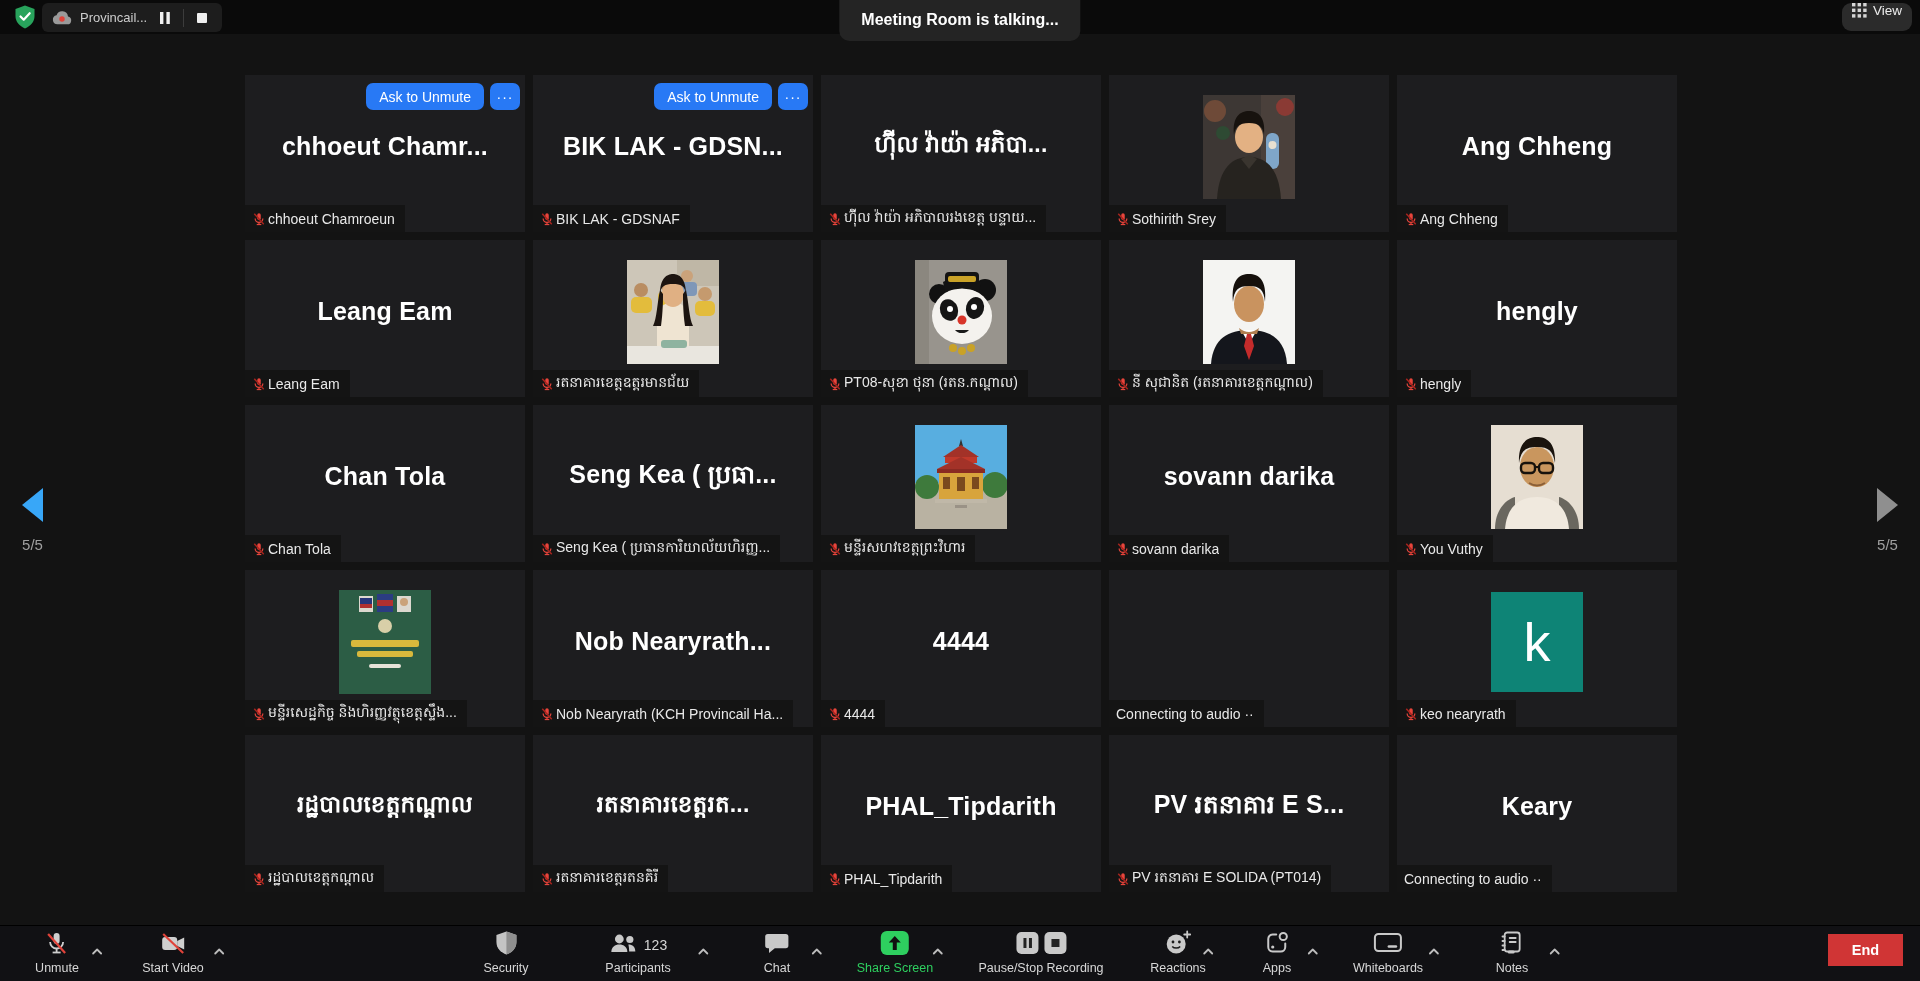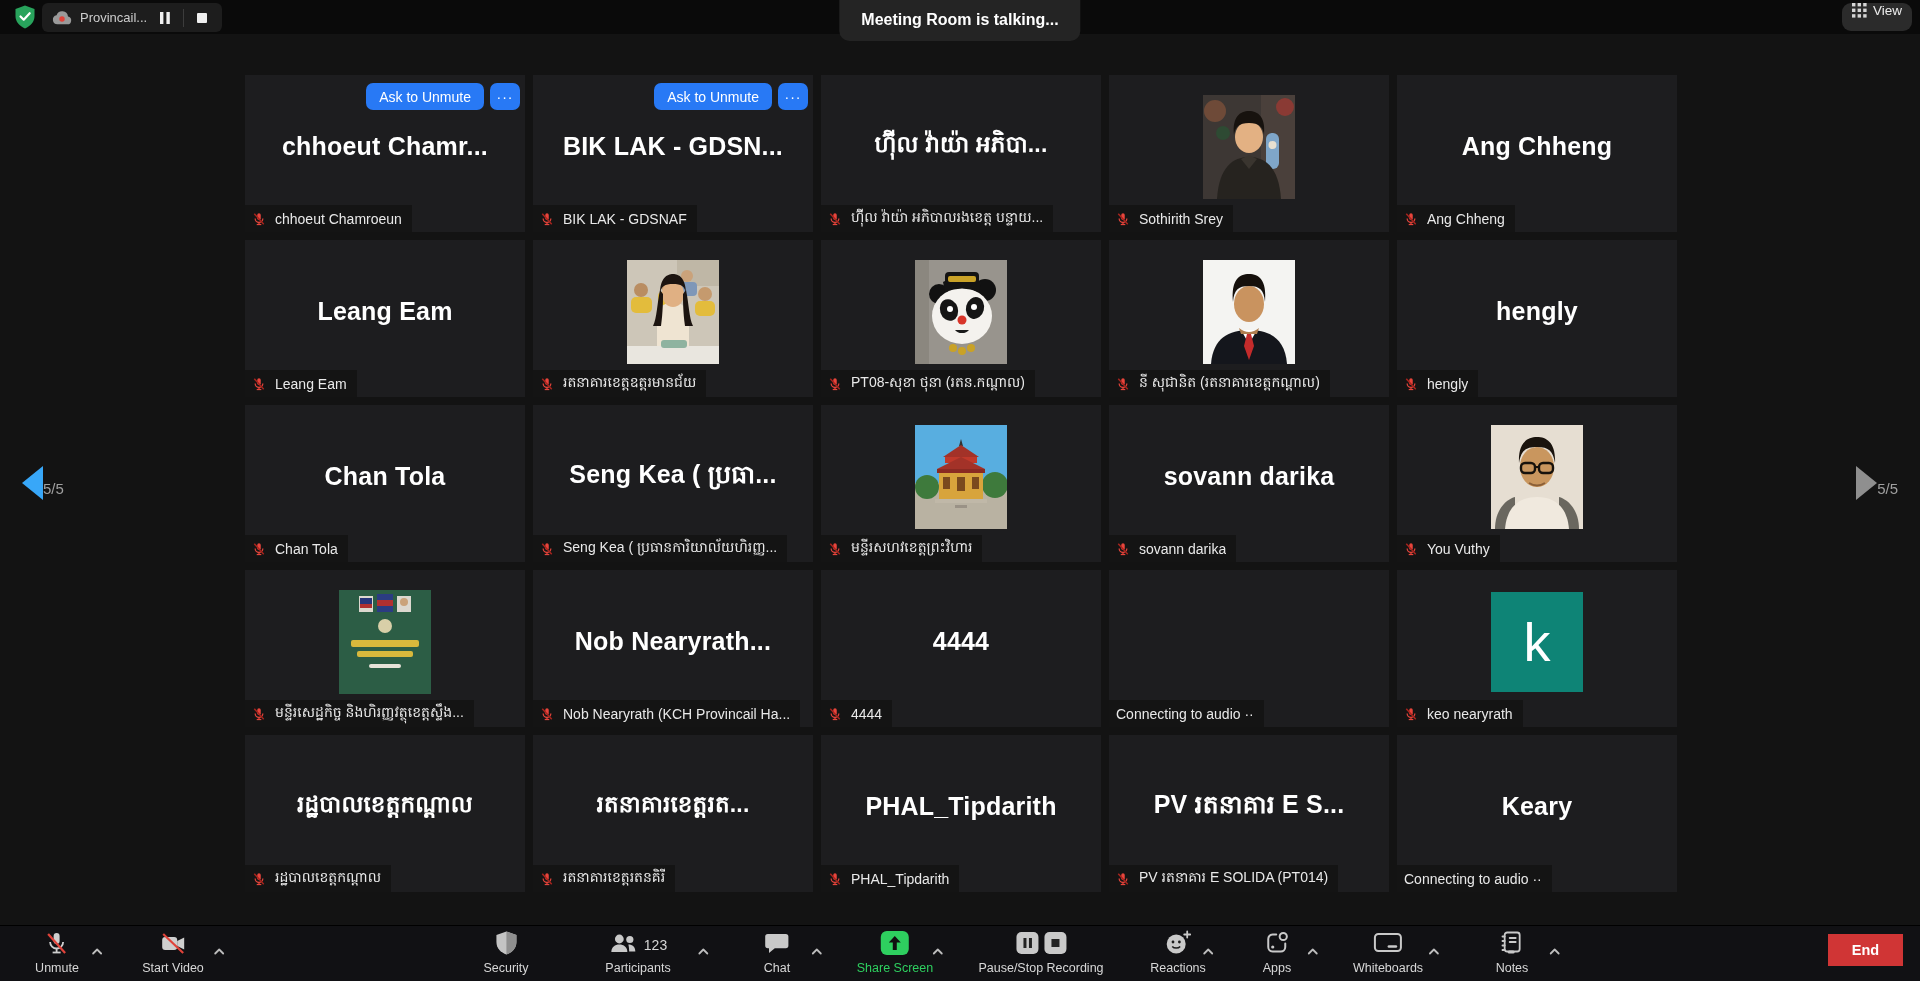--- a/index.html
+++ b/index.html
@@ -30,26 +30,26 @@
   .photo{width:92px;height:104px;margin-bottom:14px;}
   .photo svg{display:block;}
   .letter-avatar{width:92px;height:100px;margin-bottom:14px;display:flex;align-items:center;justify-content:center;
     color:#fff;font-size:54px;}
   .ask-bar{position:absolute;top:8px;right:5px;display:flex;gap:6px;z-index:2;}
   .ask-btn{background:#2879f5;color:#fff;border:none;font-family:inherit;font-size:14px;height:27px;
     padding:0 13px;border-radius:7px;cursor:pointer;white-space:nowrap;}
   .more-btn{background:#2879f5;color:#fff;border:none;width:30px;height:27px;border-radius:7px;cursor:pointer;
     font-size:14px;letter-spacing:1px;line-height:1;}
   .name-label{position:absolute;left:0;bottom:0;max-width:100%;height:27px;background:rgba(18,18,18,.78);
-    display:flex;align-items:center;gap:9px;padding:0 10px 0 7px;overflow:hidden;}
+    display:flex;align-items:center;gap:2px;padding:0 10px 0 7px;overflow:hidden;}
   .label-text{color:#e9e9e9;font-size:14px;white-space:nowrap;overflow:hidden;}
   .mic-muted{flex:0 0 auto;display:flex;align-items:center;}
 
   
-  .pager{position:absolute;top:466px;display:flex;flex-direction:row;z-index:4;}
+  .pager{position:absolute;top:488px;display:flex;flex-direction:column;align-items:center;z-index:4;}
   .pager-left{left:22px;} .pager-right{right:22px;}
   .tri{width:0;height:0;border-style:solid;cursor:pointer;}
   .tri-left{border-width:17px 21px 17px 0;border-color:transparent #38a7f8 transparent transparent;}
   .tri-right{border-width:17px 0 17px 21px;border-color:transparent transparent transparent #8f8f8f;}
   .page-num{margin-top:14px;color:#9f9f9f;font-size:15px;}
 
   
   .toolbar{position:absolute;left:0;right:0;bottom:0;height:56px;background:#111114;border-top:1px solid #000;z-index:5;}
   .tb-item{position:absolute;top:5px;transform:translateX(-50%);display:flex;flex-direction:column;
     align-items:center;cursor:pointer;}

